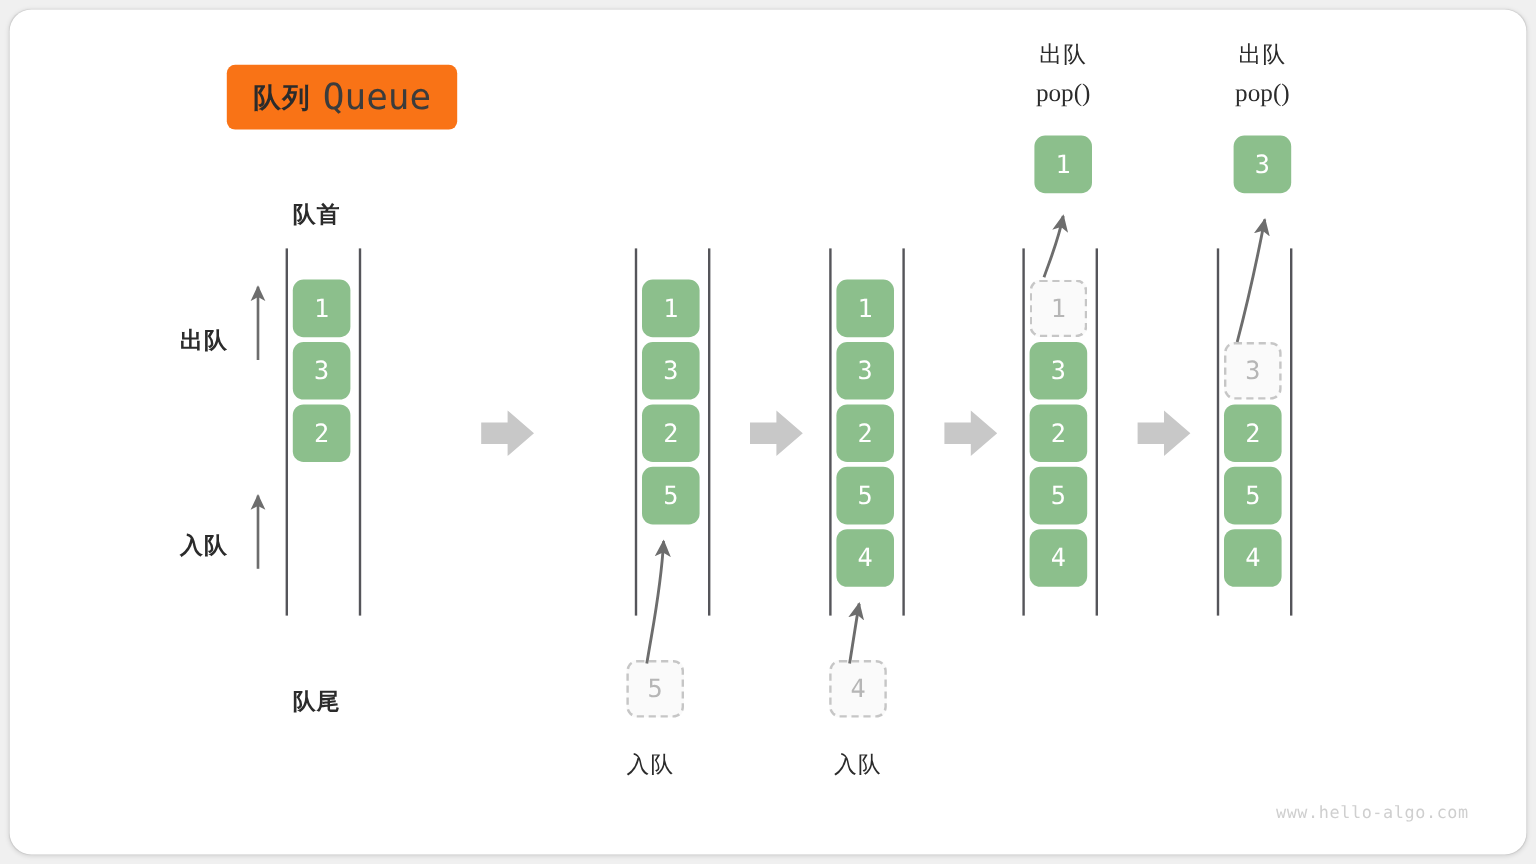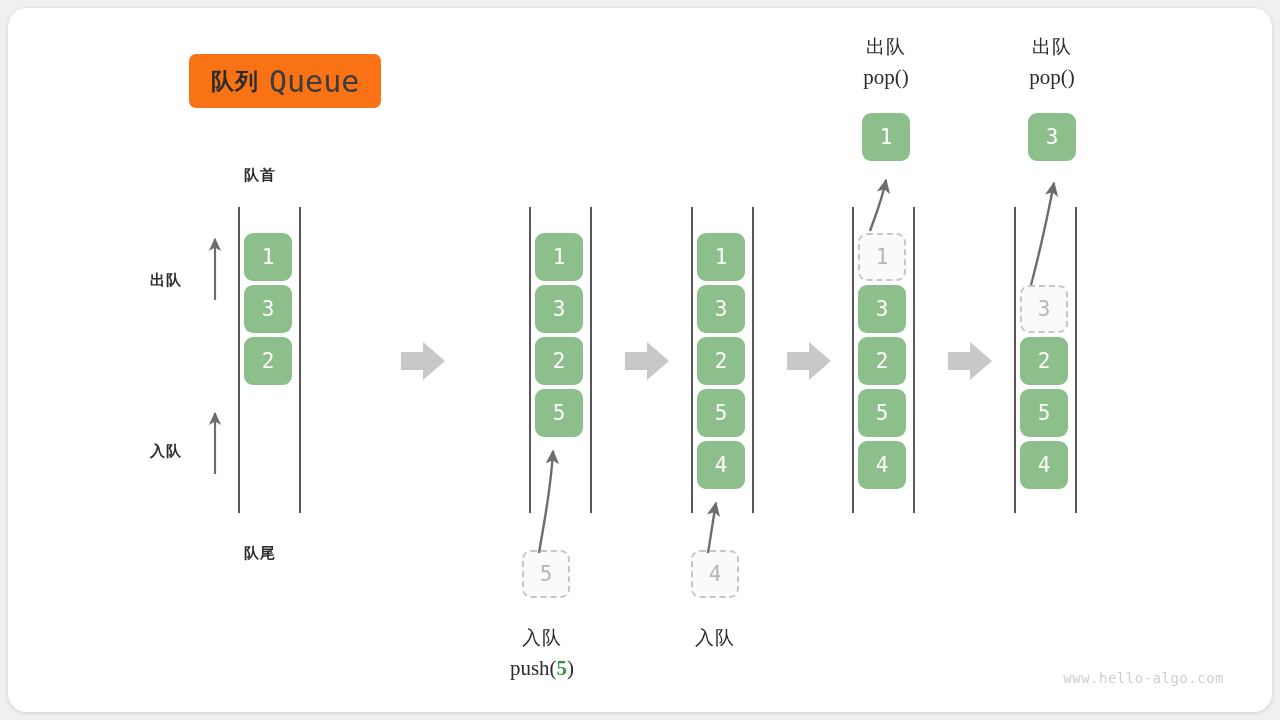--- a/index.html
+++ b/index.html
@@ -48,21 +48,21 @@
   }
   .title-en {
     font-family: "DejaVu Sans Mono", "Liberation Mono", monospace;
     font-size: 30px;
     color: #3c3c3c;
   }
 
   
   .lbl-cn {
     position: absolute;
-    font-size: 15px;
+    font-size: 19px;
     font-weight: bold;
     color: #2b2b2b;
     letter-spacing: 1px;
     white-space: nowrap;
   }
   .op-label {
     position: absolute;
     text-align: center;
     white-space: nowrap;
     line-height: 1.55;
@@ -136,40 +136,39 @@
 
 <div id="root">
   <div class="card">
 
     <div class="title-badge">
       <span class="title-cn">队列</span>
       <span class="title-en">Queue</span>
     </div>
 
     <div class="lbl-cn" style="left:236px; top:158px;">队首</div>
-    <div class="lbl-cn" style="left:236px; top:536px;">队尾</div>
+    <div class="lbl-cn" style="left:236px; top:564px;">队尾</div>
     <div class="lbl-cn" style="left:142px; top:263px;">出队</div>
     <div class="lbl-cn" style="left:142px; top:434px;">入队</div>
 
     <div class="rail" style="left:230px; top:199px; height:306px;"></div>
     <div class="rail" style="left:291px; top:199px; height:306px;"></div>
     <div class="cell filled" style="left:236px; top:225px;">1</div>
     <div class="cell filled" style="left:236px; top:277px;">3</div>
     <div class="cell filled" style="left:236px; top:329px;">2</div>
 
     <div class="rail" style="left:521px; top:199px; height:306px;"></div>
     <div class="rail" style="left:582px; top:199px; height:306px;"></div>
     <div class="cell filled" style="left:527px; top:225px;">1</div>
     <div class="cell filled" style="left:527px; top:277px;">3</div>
     <div class="cell filled" style="left:527px; top:329px;">2</div>
     <div class="cell filled" style="left:527px; top:381px;">5</div>
     <div class="cell ghost" style="left:514px; top:542px;">5</div>
     <div class="op-label" style="left:434px; top:615px; width:200px;">
       <div class="op-cn">入队</div>
-      <div class="op-code"><span>push(</span><span class="arg">5</span><span>)</span></div>
     </div>
 
     <div class="rail" style="left:683px; top:199px; height:306px;"></div>
     <div class="rail" style="left:744px; top:199px; height:306px;"></div>
     <div class="cell filled" style="left:689px; top:225px;">1</div>
     <div class="cell filled" style="left:689px; top:277px;">3</div>
     <div class="cell filled" style="left:689px; top:329px;">2</div>
     <div class="cell filled" style="left:689px; top:381px;">5</div>
     <div class="cell filled" style="left:689px; top:433px;">4</div>
     <div class="cell ghost" style="left:683px; top:542px;">4</div>

